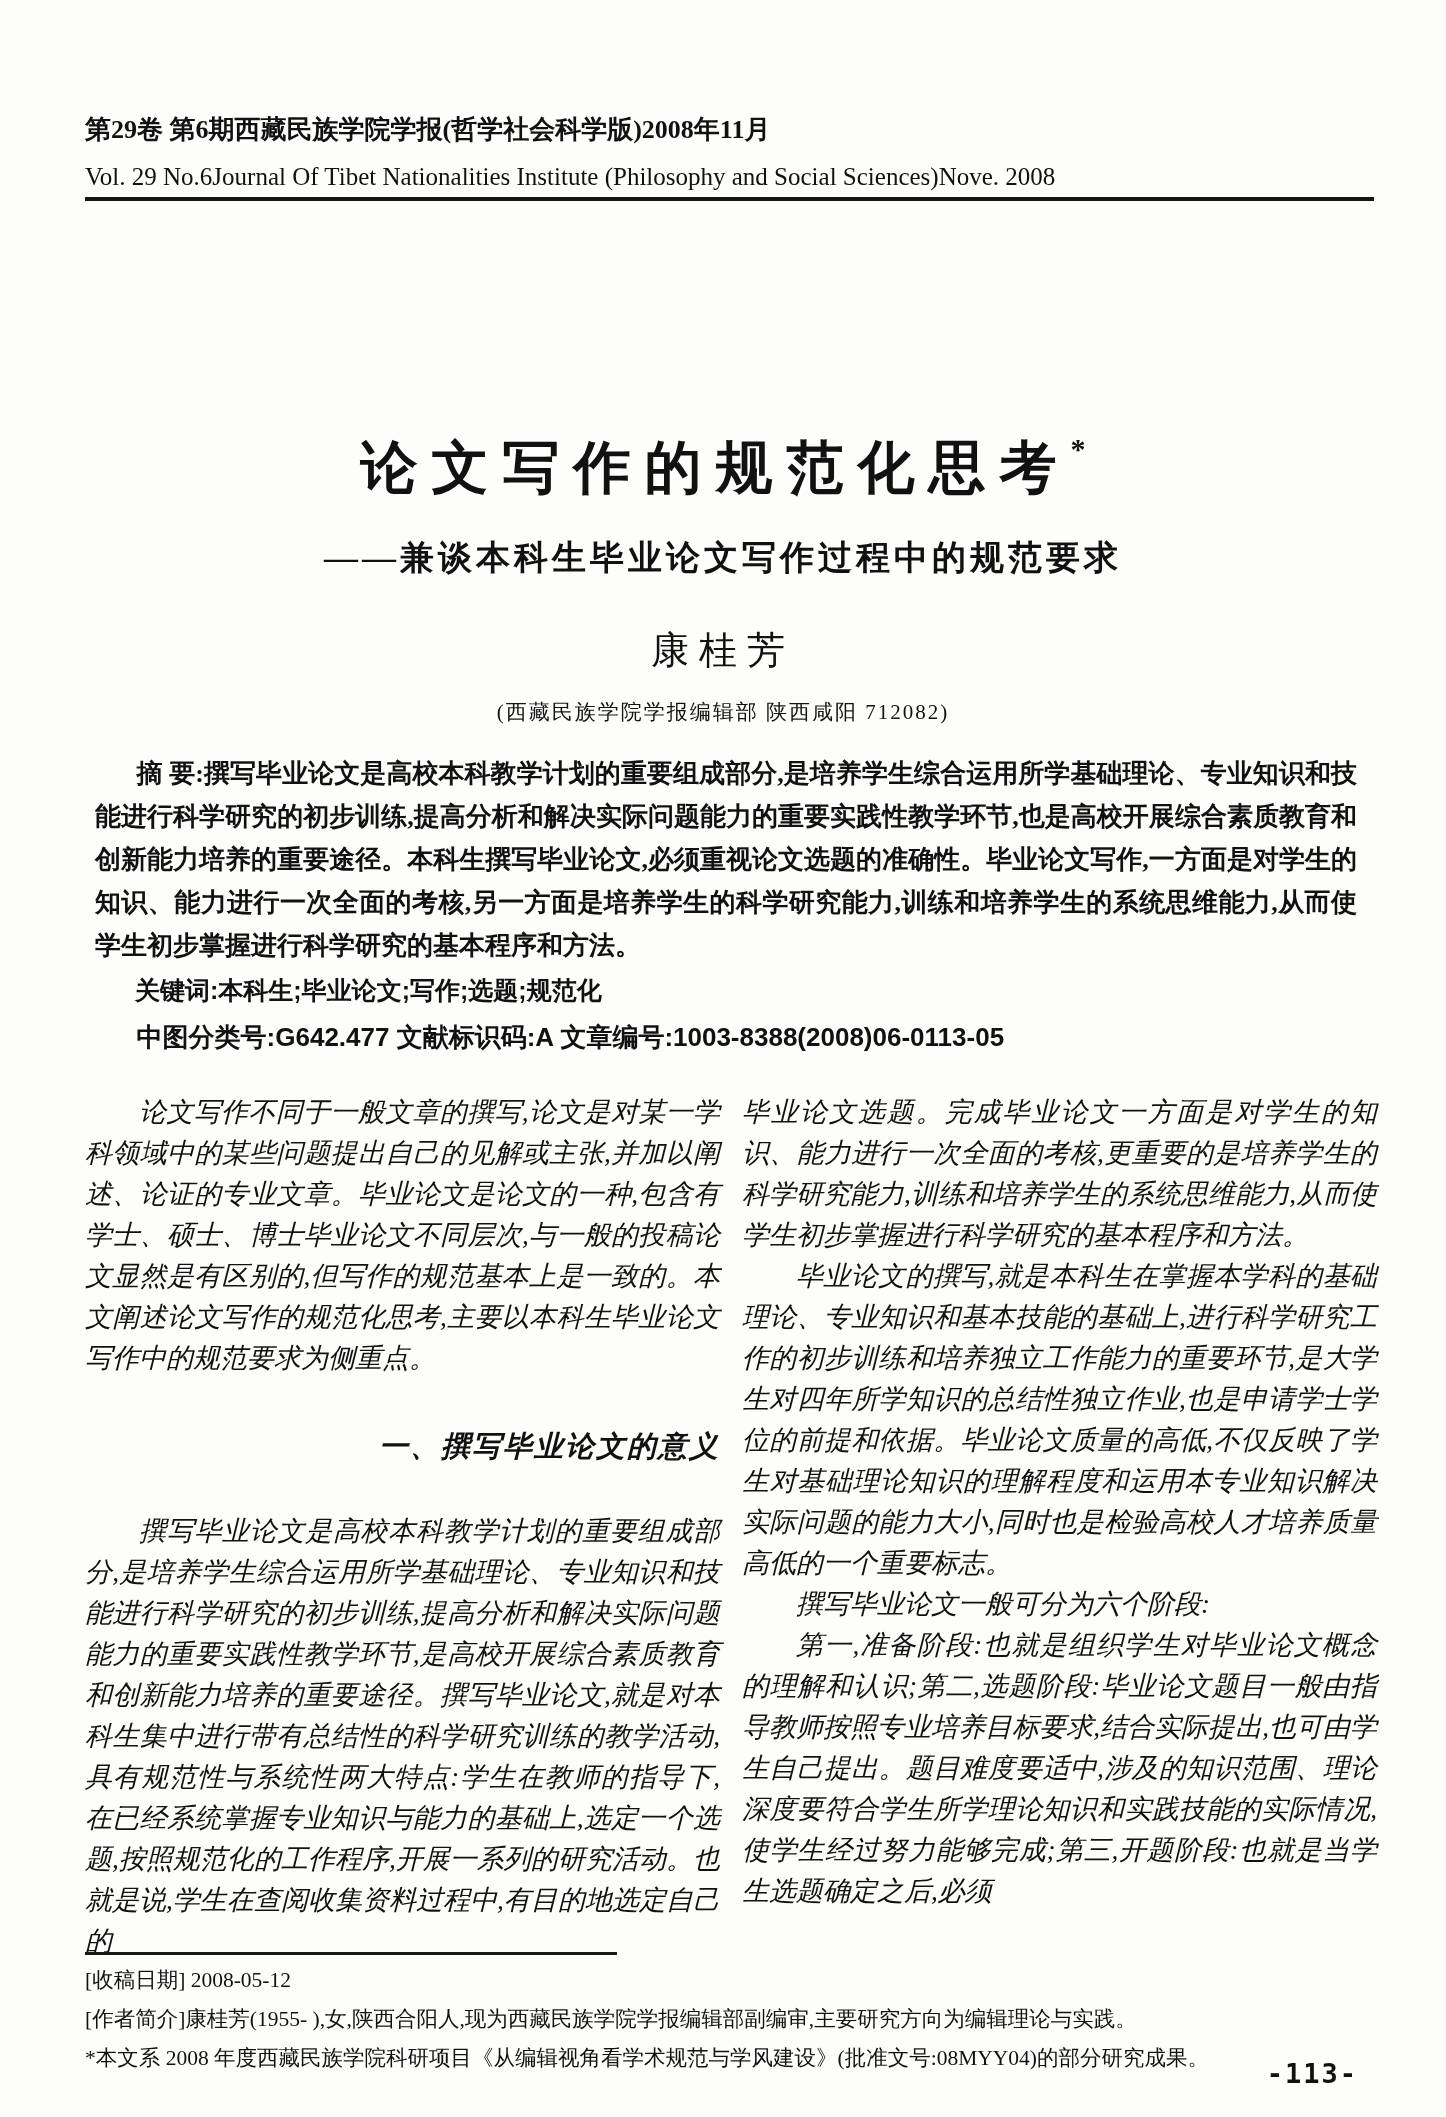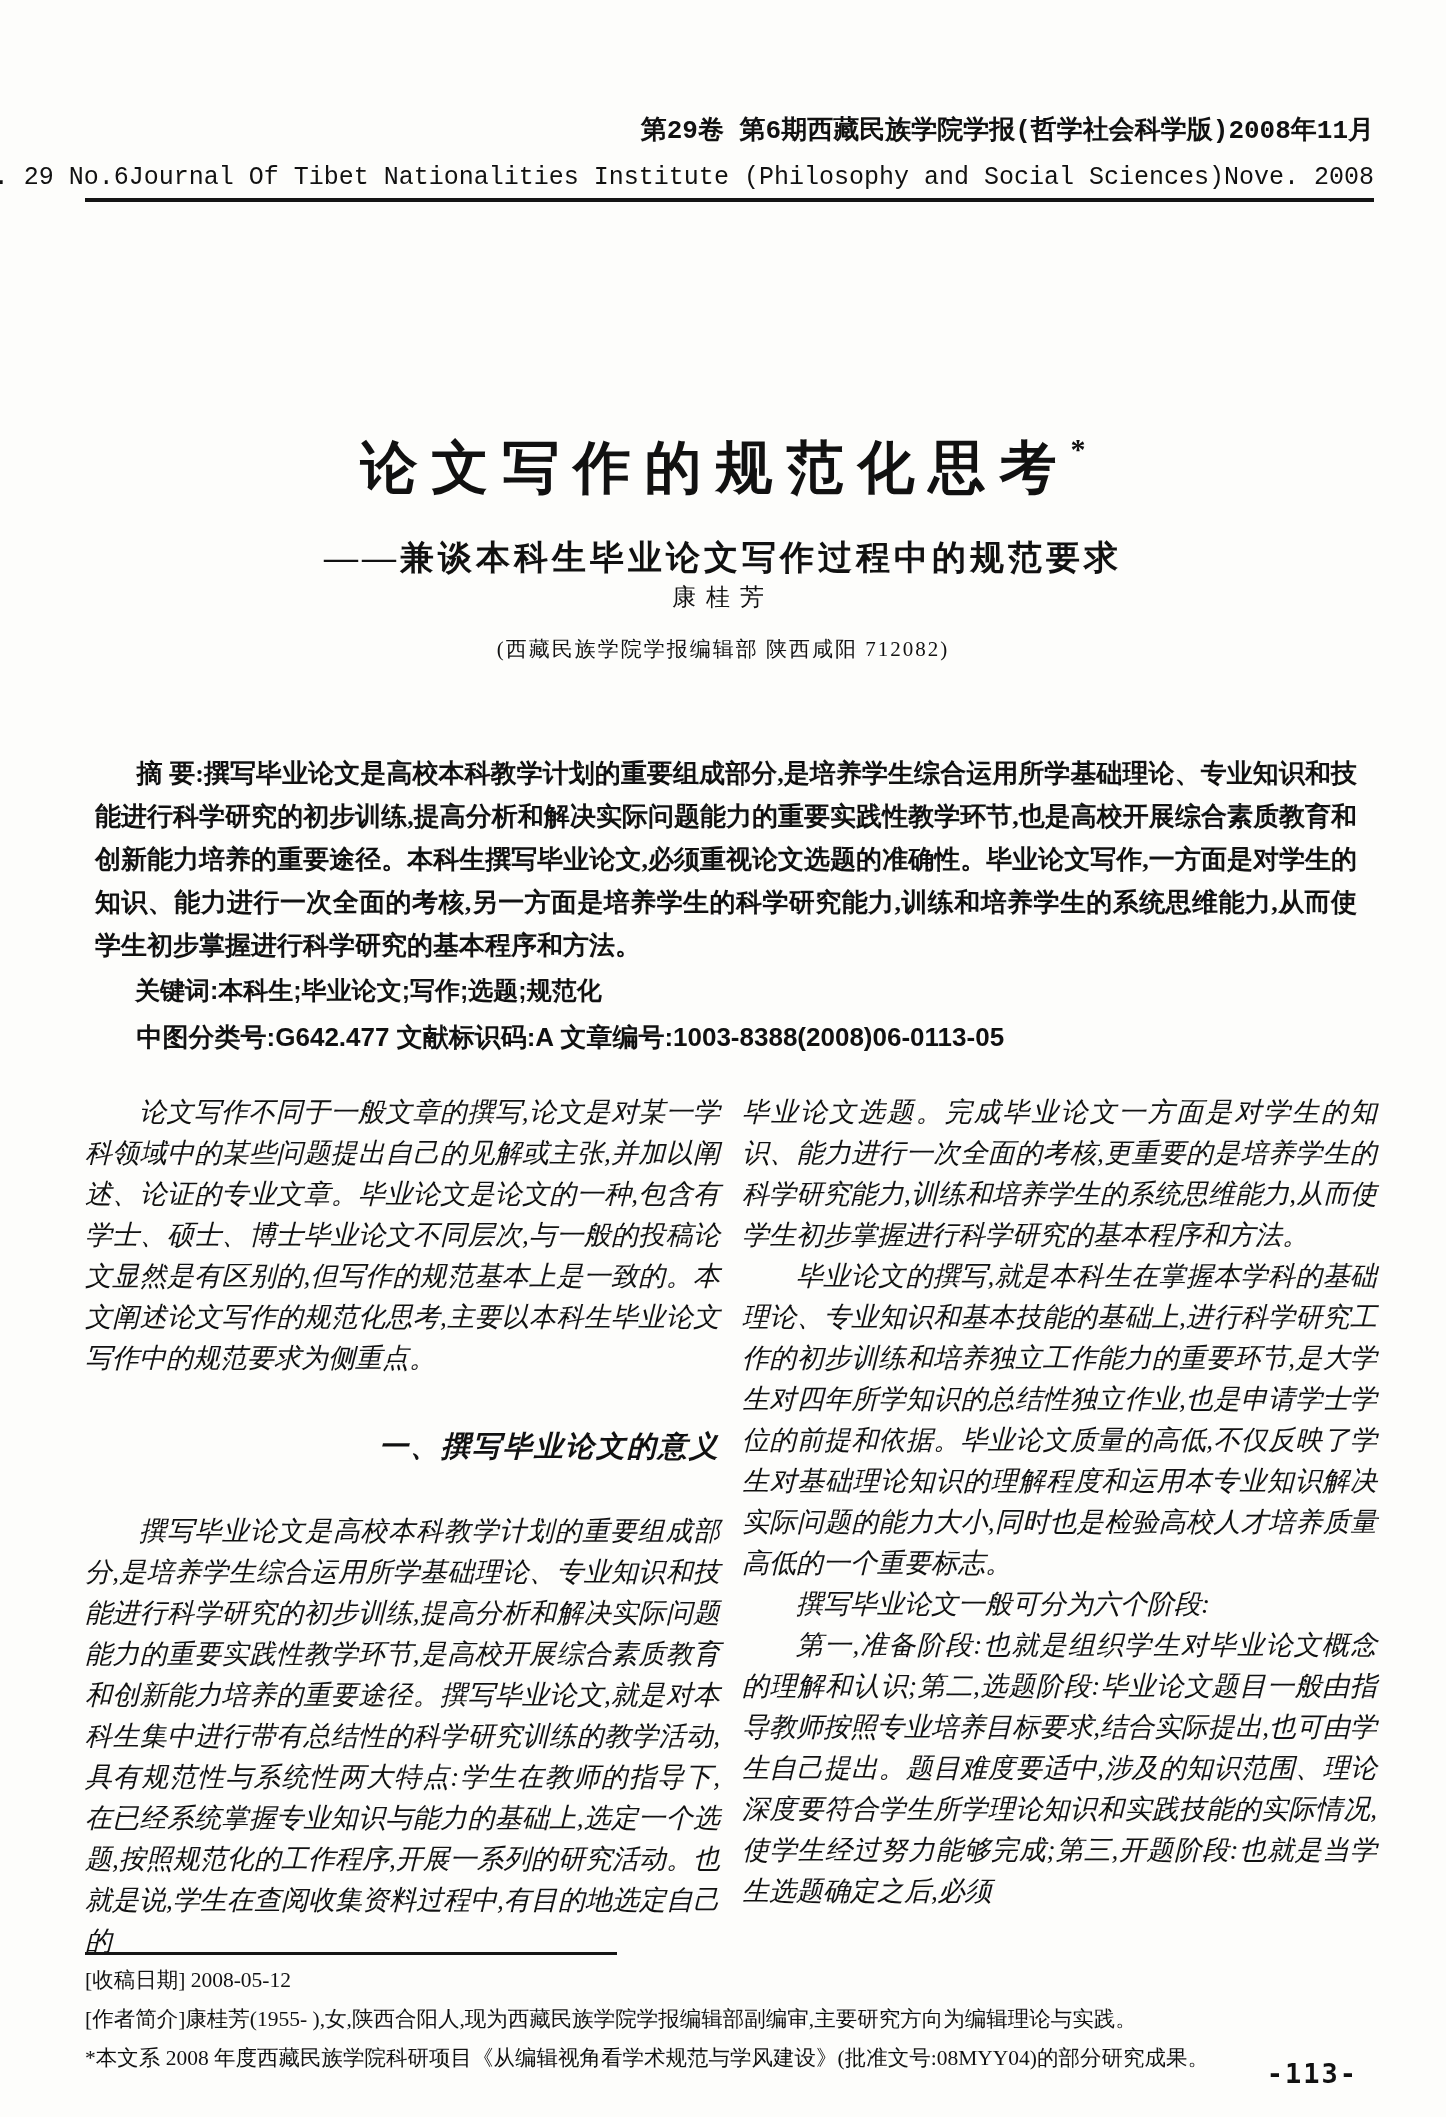--- a/index.html
+++ b/index.html
@@ -8,34 +8,34 @@
     position:relative;
     width:1446px; height:2117px;
     margin:0 auto;
     background:#fdfdfb;
     color:#111;
     font-family:"Liberation Serif","DejaVu Serif",serif;
     overflow:hidden;
   }
   
   .jheader { position:absolute; top:112px; left:85px; right:72px; }
-  .jheader-row { display:flex; justify-content:flex-end; align-items:baseline;font-family:Liberation Mono, monospace; }
+  .jheader-row { display:flex; justify-content:flex-start; align-items:baseline; }
   .jh-cn { font-size:26px; font-weight:bold; }
   .jh-cn .center { font-weight:bold; }
   .jh-en { font-size:25px; margin-top:16px; padding-bottom:6px; border-bottom:4px solid #151515; }
   .jh-en span { white-space:nowrap; }
   
   .title-block { position:absolute; top:430px; left:0; right:0; text-align:center; }
   .article-title {
     font-size:57px; font-weight:bold; letter-spacing:14px;
     font-family:"Liberation Serif","DejaVu Serif",serif;
   }
   .article-title sup { font-size:30px; letter-spacing:0; vertical-align:28px; }
   .article-subtitle { margin-top:28px; font-size:34px; font-weight:bold; letter-spacing:4px; }
-  .article-author { font-size:24px; letter-spacing:10px; }
+  .article-author { margin-top:44px; font-size:38px; letter-spacing:10px; }
   .article-affil { margin-top:22px; font-size:21px; font-weight:normal; letter-spacing:2px; }
   
   .abstract { position:absolute; top:752px; left:95px; width:1262px;
     font-size:26px; font-weight:bold; line-height:43px; text-align:justify; }
   .abstract-p { text-indent:1.6em; }
   .kw-line { margin-top:2px; text-indent:1.6em;
     font-family:"Liberation Sans","DejaVu Sans",sans-serif; font-size:25px; }
   .clc-line { margin-top:4px; text-indent:1.6em;
     font-family:"Liberation Sans","DejaVu Sans",sans-serif; font-size:26px; }
   

